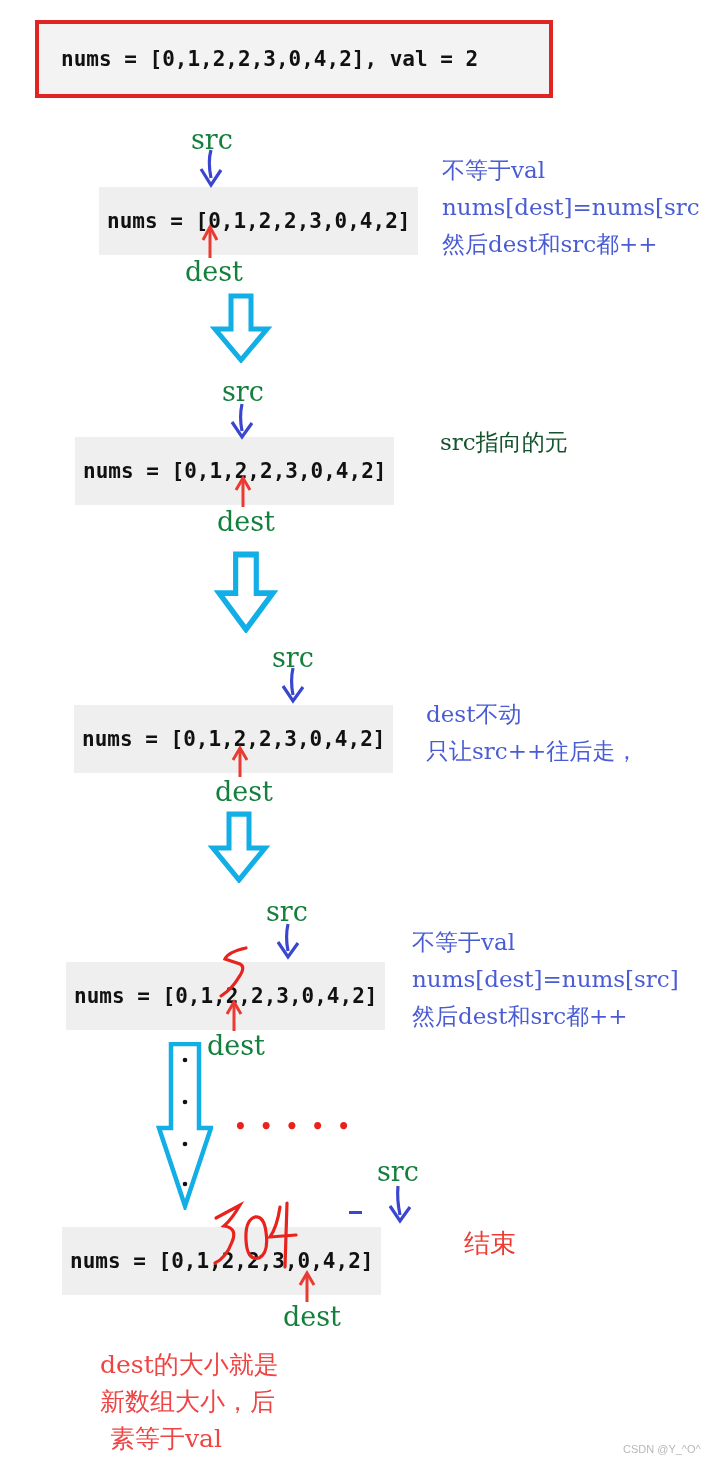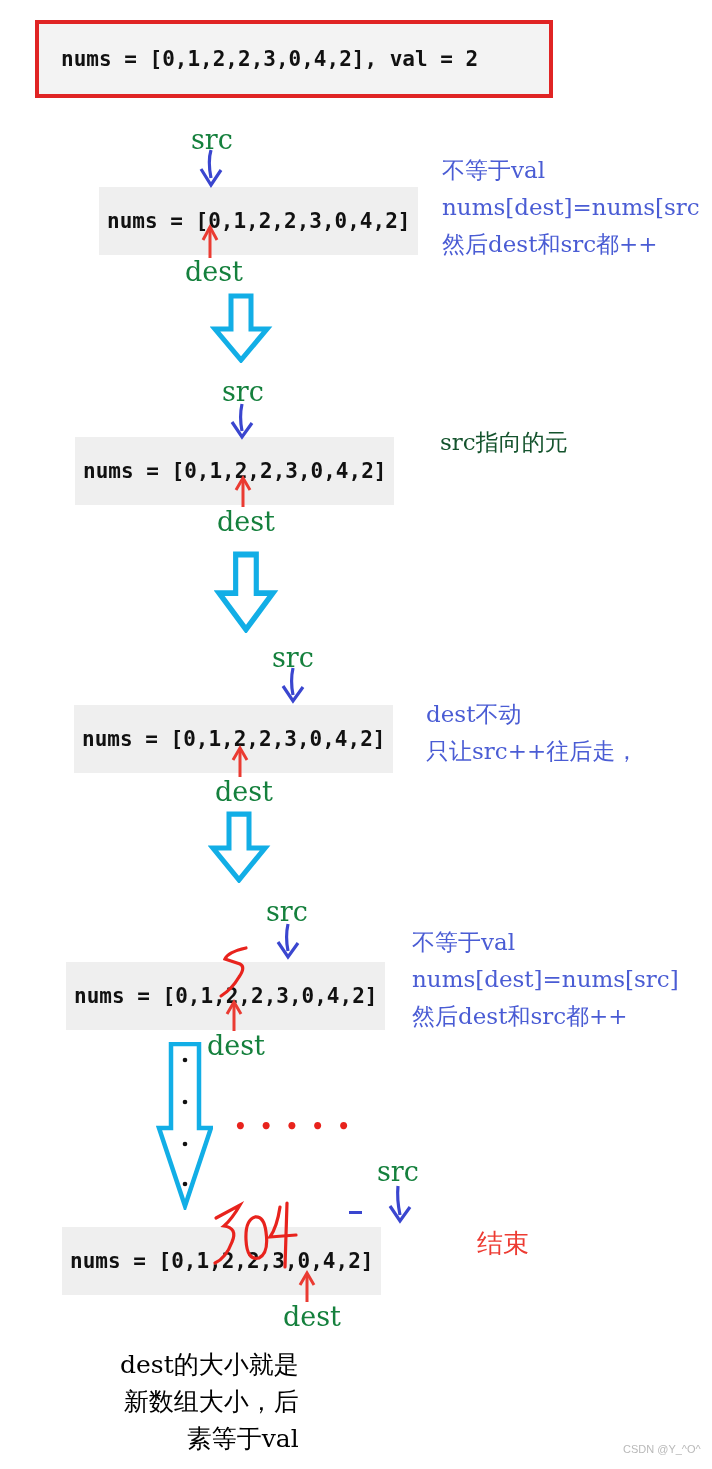--- a/index.html
+++ b/index.html
@@ -8,22 +8,22 @@
   .title-box{position:absolute;left:35px;top:20px;width:518px;height:78px;background:#f3f3f3;
              border:4px solid #e02424;box-sizing:border-box;display:flex;align-items:center;}
   .title-box span{font:bold 21px "DejaVu Sans Mono",monospace;color:#111;padding-left:22px;white-space:pre;}
   .code-line{position:absolute;background:#efefef;font:bold 21px "DejaVu Sans Mono",monospace;
              color:#111;padding:22px 8px;white-space:pre;z-index:1;}
   .src-label,.dest-label{position:absolute;font:27px "DejaVu Serif",serif;color:#15803d;z-index:2;}
   .note{position:absolute;font:23px "DejaVu Serif",serif;line-height:37px;white-space:nowrap;z-index:1;}
   .note.blue{color:#4a5cd4;}
   .note.red{color:#14532d;}
   .end-label{position:absolute;font:26px "DejaVu Serif",serif;color:#ed3b32;z-index:1;}
-  .footer{position:absolute;left:120px;top:1346px;font:25px "DejaVu Serif",serif;color:#000000;
-          line-height:37px;z-index:1;text-align:right;}
+  .footer{position:absolute;left:100px;top:1346px;font:25px "DejaVu Serif",serif;color:#ef4444;
+          line-height:37px;z-index:1;}
   .footer div:nth-child(3){padding-left:10px;}
   .dots{position:absolute;left:234px;top:1114px;color:#e8231d;font-size:20px;font-weight:bold;
         letter-spacing:13px;z-index:1;}
   .arrow-svg{position:absolute;z-index:2;}
   .dash{position:absolute;left:349px;top:1211px;width:13px;height:3px;background:#3a46cf;z-index:2;}
   .watermark{position:absolute;left:623px;top:1443px;font:11px "Liberation Sans",sans-serif;color:#b9b9b9;z-index:1;}
 </style>
 </head>
 <body>
 
@@ -145,21 +145,21 @@
       <path d="M8,23 L32,10 Q24,24 16,31 Q30,33 24,47 Q18,63 7,68" fill="none" stroke="#e8231d" stroke-width="3.2" stroke-linecap="round"></path>
       <path d="M47,22 Q37,25 38,45 Q39,66 51,63 Q61,58 58,37 Q56,21 47,22" fill="none" stroke="#e8231d" stroke-width="3.2" stroke-linecap="round"></path>
       <path d="M72,12 Q69,32 62,42 L88,40" fill="none" stroke="#e8231d" stroke-width="3.2" stroke-linecap="round"></path>
       <path d="M79,8 L77,72" fill="none" stroke="#e8231d" stroke-width="3.2" stroke-linecap="round"></path>
     </svg>
     <svg class="arrow-svg" style="left:296px;top:1270px" width="22" height="34" viewBox="0 0 22 34">
       <path d="M11,32 L11,6" fill="none" stroke="#ea3b32" stroke-width="3"></path>
       <path d="M4,15 L11,3 L18,15" fill="none" stroke="#ea3b32" stroke-width="3"></path>
     </svg>
     <div class="dest-label" style="left:283px;top:1301px">dest</div>
-    <div class="end-label" style="left:477px;top:1226px">结束</div>
+    <div class="end-label" style="left:464px;top:1226px">结束</div>
   </div>
 
   <div class="footer">
     <div>dest的大小就是</div>
     <div>新数组大小，后</div>
     <div>素等于val</div>
   </div>
 
   <div class="watermark">CSDN @Y_^O^</div>
 

